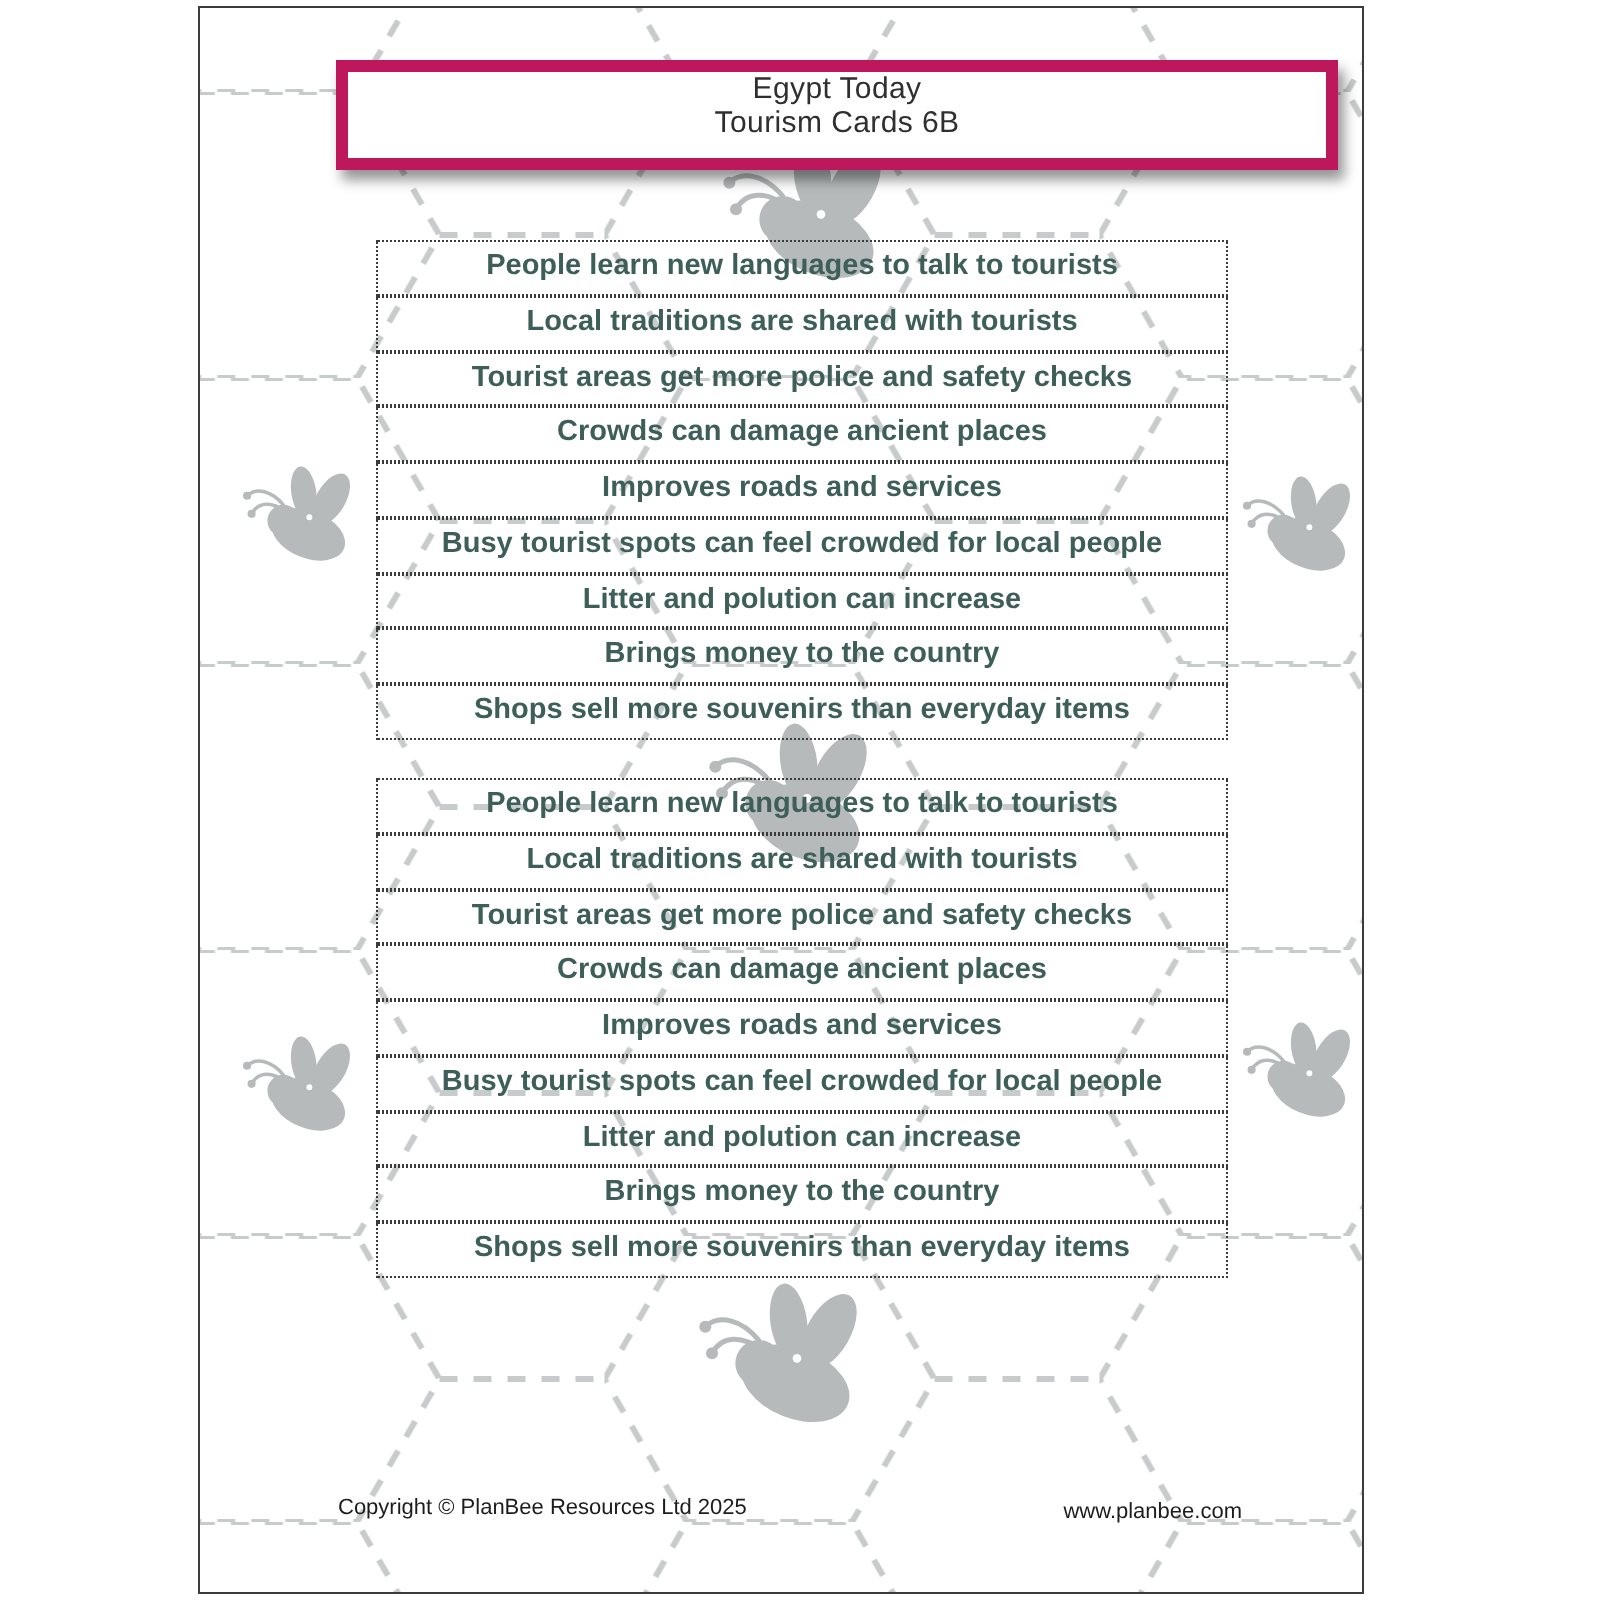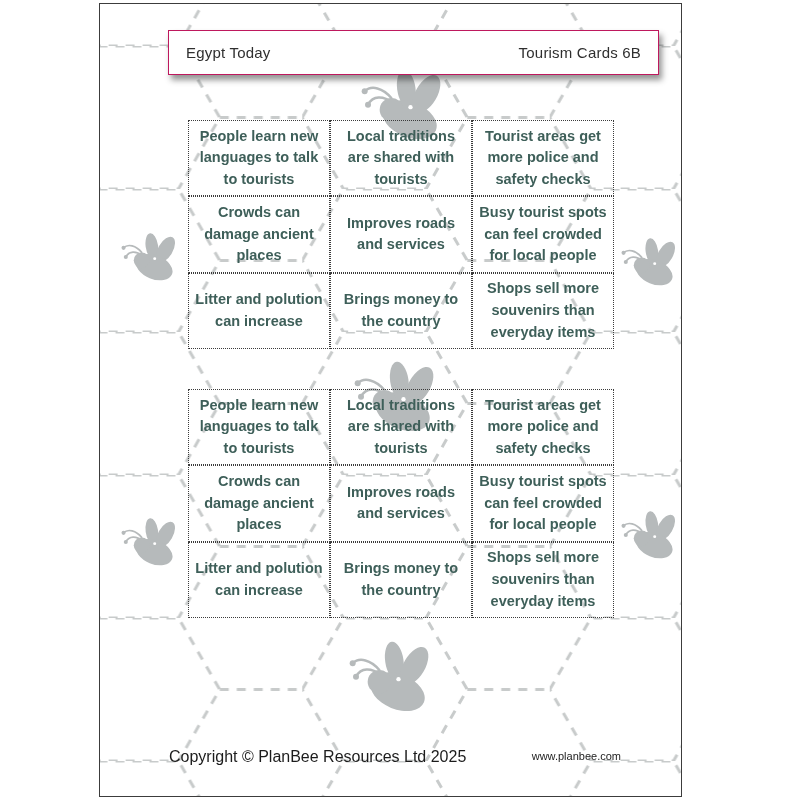--- a/index.html
+++ b/index.html
@@ -8,41 +8,41 @@
     font-family:"Liberation Sans", sans-serif; overflow:hidden;
   }
   .page {
     position:absolute; left:99px; top:3px; width:581px; height:792px;
     background:#ffffff; border:1px solid #3c3c3c; overflow:hidden;
   }
   .hexbg { position:absolute; left:0; top:0; z-index:0; }
   .bee { position:absolute; z-index:1; pointer-events:none; }
   .header {
     position:absolute; left:68px; top:26px; width:455px; height:43px; z-index:2;
-    background:#ffffff; border:1px solid #be185d;
+    background:#ffffff; border:6px solid #be185d;
     box-shadow:3px 5px 6px rgba(0,0,0,0.42);
-    display:flex; align-items:center; justify-content:space-between;
-    padding:0 17px; box-sizing:content-box;
+    display:flex; align-items:center; 
+    padding:0 17px; box-sizing:content-box;flex-direction:column;
   }
   .header span { font-size:15px; color:#2f2f2f; letter-spacing:0.2px; }
   .grid {
     position:absolute; left:88px; width:426px; height:229px; z-index:2;
-    display:grid; grid-template-columns:repeat(3,1fr); grid-template-rows:repeat(3,1fr);
+    display:grid; grid-template-columns:repeat(1,1fr); grid-template-rows:repeat(3,1fr);
   }
   .grid-1 { top:116px; }
   .grid-2 { top:385px; }
   .cell {
     border:1px dotted #3b3b3b;
     display:flex; align-items:center; justify-content:center; text-align:center;
     padding:2px 4px; font-size:14.5px; font-weight:bold; line-height:1.5;
     color:#3e5f59;
   }
   .footer-left {
     position:absolute; left:69px; top:744px; z-index:2;
-    font-size:16px; color:#1c1c1c;
+    font-size:11px; color:#1c1c1c;
   }
   .footer-right {
     position:absolute; right:60px; top:746px; z-index:2;
     font-size:11px; color:#1c1c1c;
   }
 </style>
 </head>
 <body>
 
 <svg width="0" height="0" style="position:absolute" aria-hidden="true">

